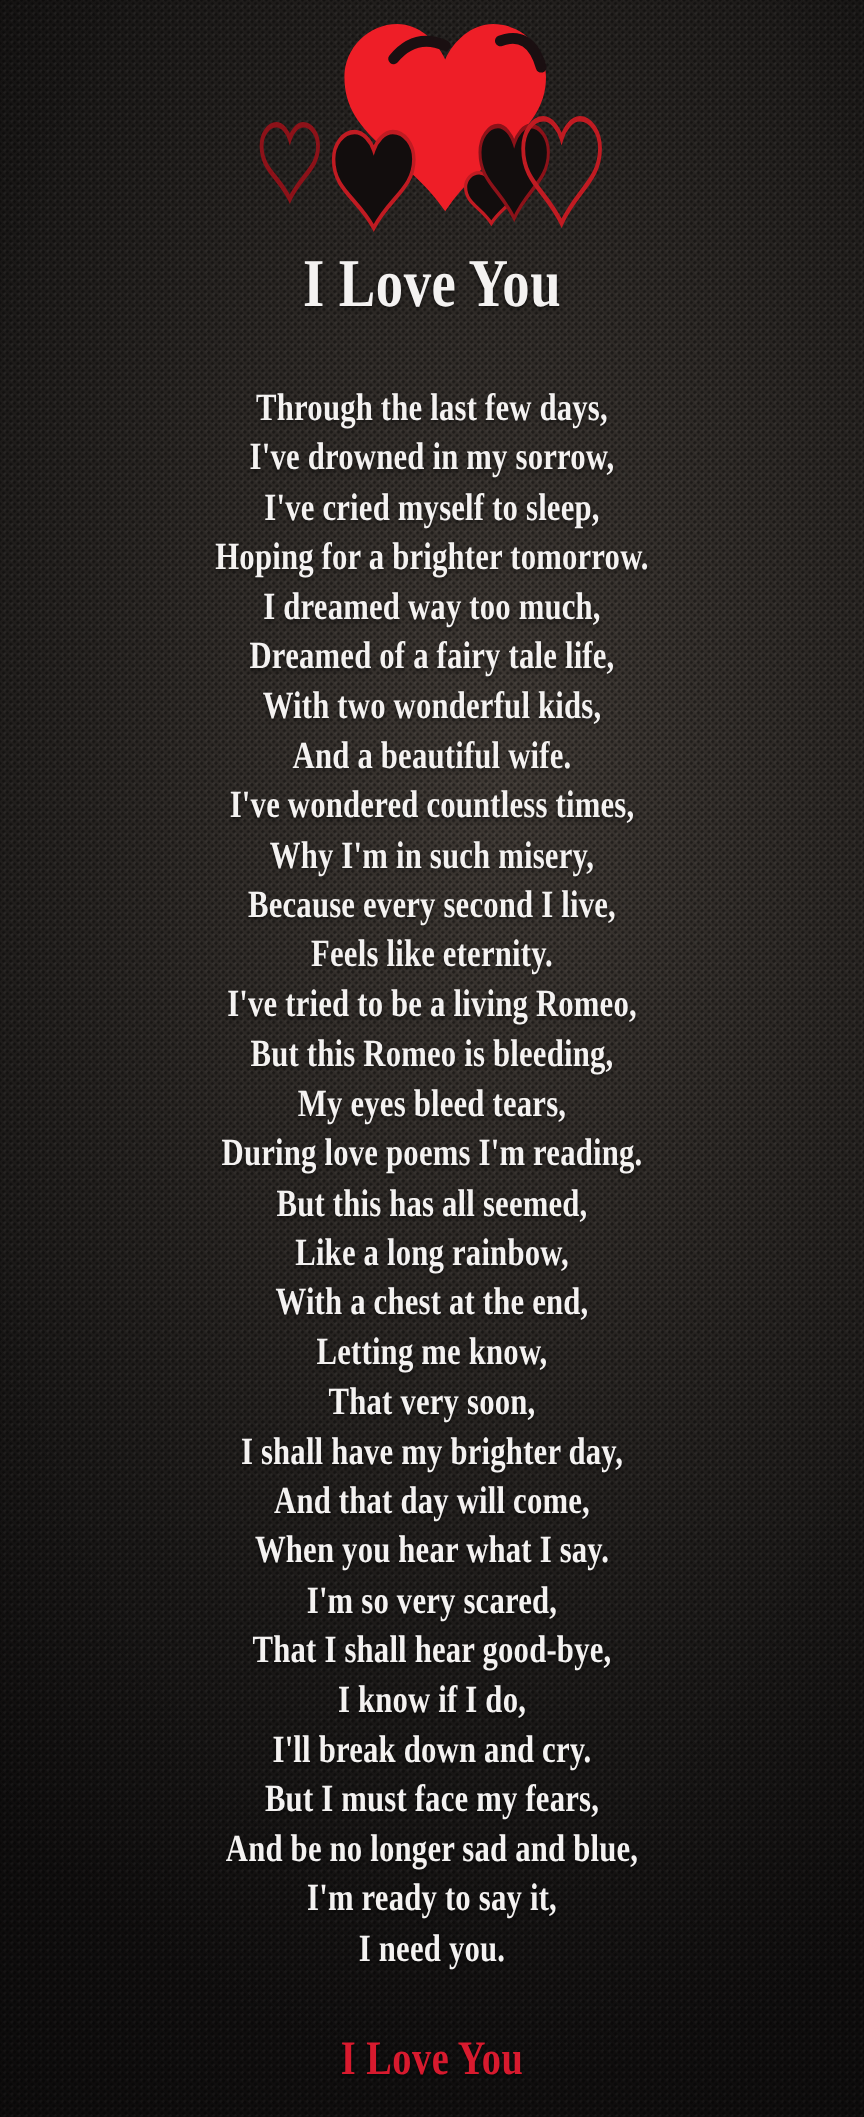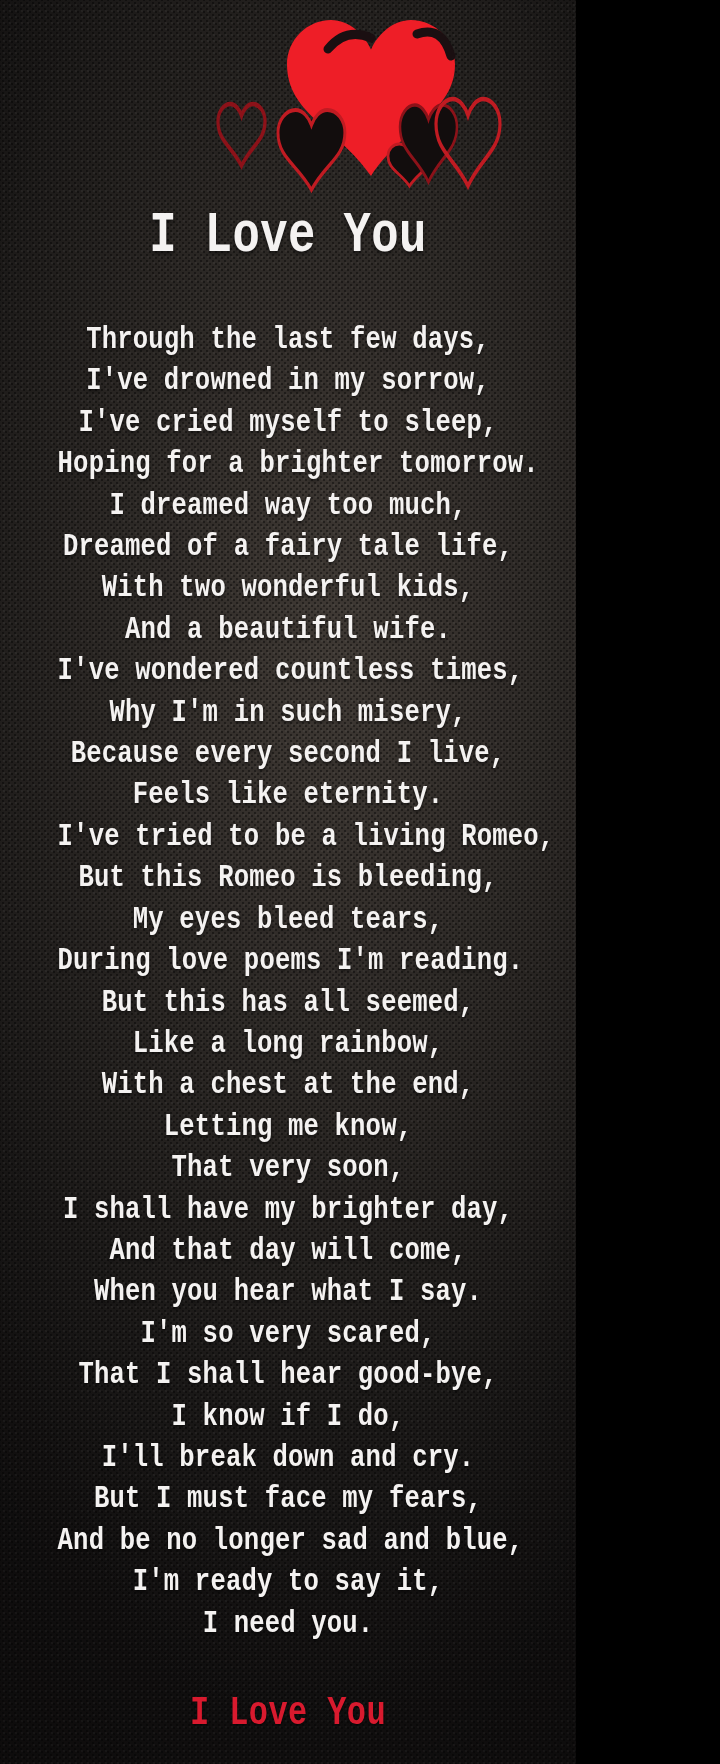--- a/index.html
+++ b/index.html
@@ -1,20 +1,20 @@
 <!DOCTYPE html>
 <html style="--text-white: #f4f2f1; --heart-red: #ee1e27; --heart-outline-red: #c01b22; --heart-outline-dark: #8c1219; --heart-fill-black: #120d0d; --heart-gloss-dark: #1a0f11; --footer-red: #d81a2e; --background-base: #1a1817;"><head>
 <meta charset="utf-8">
 <style>
   html,body{margin:0;padding:0;background:#000;}
   .poster{
     position:relative;
-    width:576px;height:1764px;
+    width:720px;height:1764px;
     overflow:hidden;
-    font-family:Liberation Mono, monospace;
+    font-family:Liberation Serif, serif;
     
     background-color:#1a1817;
     background-image:
       radial-gradient(ellipse 130% 115% at 52% 38%, rgba(0,0,0,0) 42%, rgba(0,0,0,0.52) 94%),
       radial-gradient(circle, rgba(0,0,0,0.40) 1px, rgba(0,0,0,0) 1.6px),
       radial-gradient(circle, rgba(0,0,0,0.40) 1px, rgba(0,0,0,0) 1.6px),
       radial-gradient(circle, rgba(255,255,255,0.045) 1px, rgba(255,255,255,0) 1.5px),
       radial-gradient(ellipse 95% 62% at 58% 36%, #403a35 0%, #2c2825 40%, #1a1817 74%, #121010 100%);
     background-size:100% 100%, 6px 6px, 6px 6px, 6px 6px, 100% 100%;
     background-position:0 0, 0 0, 3px 3px, 1px 2px, 0 0;

